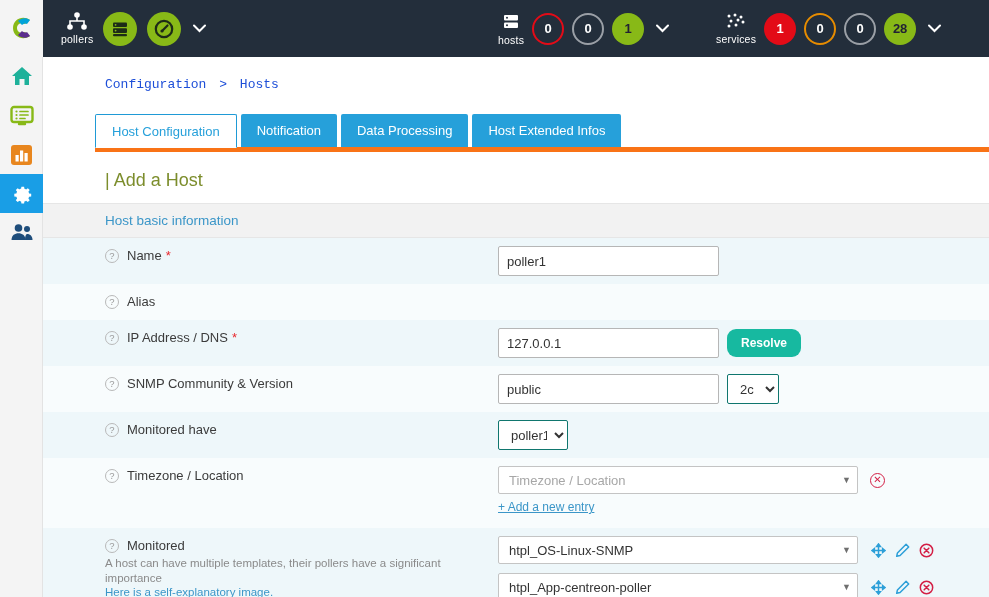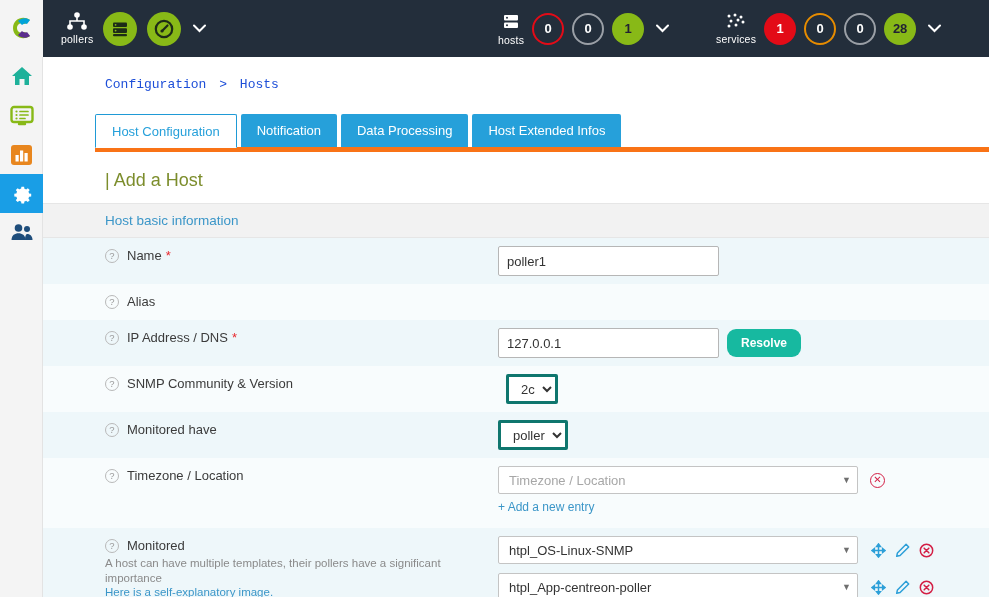--- a/index.html
+++ b/index.html
@@ -88,39 +88,39 @@
   input.txt {
     width:221px; height:30px; border:1px solid #b6b6b6; padding:0 8px; font-size:13px;
     color:#333; background:#fff; font-family:"Liberation Sans", sans-serif; border-radius:2px;
   }
   .btn-resolve {
     background:#17b9a0; color:#fff; border:none; font-weight:bold; font-size:12px;
     padding:7px 14px; border-radius:9px; margin-left:8px; cursor:pointer;
     font-family:"Liberation Sans", sans-serif;
   }
   select.sel {
-    height:30px; border:3px solid #0f766e; background:#fff; font-size:13px; padding:0 4px 0 8px;
+    height:30px; border:1px solid #0f766e; background:#fff; font-size:13px; padding:0 4px 0 8px;
     color:#333; font-family:"Liberation Sans", sans-serif; border-radius:2px;
   }
   select.sel.small { width:52px; margin-left:8px; }
   select.sel.poller { width:70px; }
 
   .combo {
     width:360px; height:28px; border:1px solid #c4c4c4; background:#fff; border-radius:2px;
     display:flex; align-items:center; padding:0 6px 0 10px; font-size:13px; position:relative;
   }
   .combo .val { flex:1; color:#333; }
   .combo .ph { flex:1; color:#a7a7a7; }
   .combo .arrow { color:#6f6f6f; font-size:9px; }
 
   .del-circle {
     width:15px; height:15px; border-radius:50%; border:1.6px solid #d31f45; color:#d31f45;
     font-size:10px; line-height:12px; text-align:center; margin-left:12px; cursor:pointer; flex:0 0 15px;
   }
-  .addnew { color:#3b96c8; font-size:12px; padding:6px 0 6px 0; cursor:pointer; }
+  .addnew { color:#3b96c8; font-size:12px; padding:6px 0 6px 0; cursor:pointer;text-decoration:underline; }
 
   .tmpl-actions { display:flex; align-items:center; margin-left:13px; gap:9px; }
   .act-ico { cursor:pointer; display:flex; align-items:center; }
 </style>
 </head>
 <body>
 
 <div class="app">
 
   <div class="topbar">
@@ -306,20 +306,21 @@
           <button class="btn-resolve">Resolve</button>
         </div>
       </div>
 
       <div class="row even">
         <div class="row-label">
           <div class="help">?</div>
           <span class="lbl-text">SNMP Community &amp; Version</span>
         </div>
         <div class="row-field">
+          <input class="txt" type="text" value="public" style="">
           <select class="sel small">
             <option>2c</option>
           </select>
         </div>
       </div>
 
       <div class="row odd">
         <div class="row-label">
           <div class="help">?</div>
           <span class="lbl-text">Monitored have</span>

